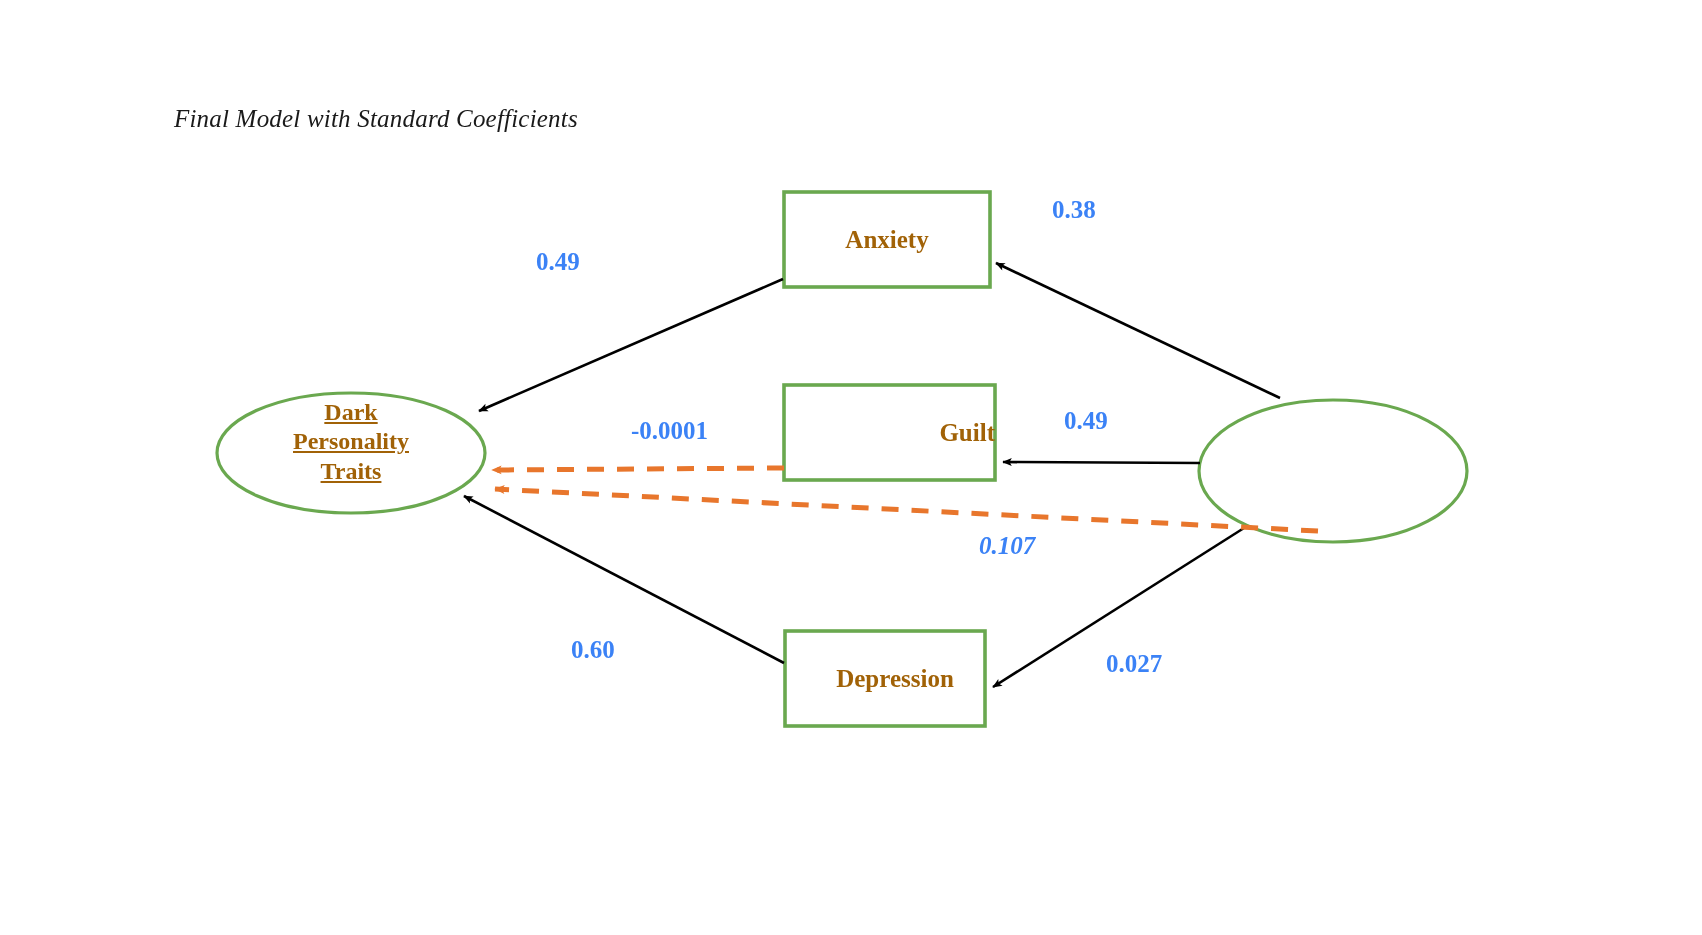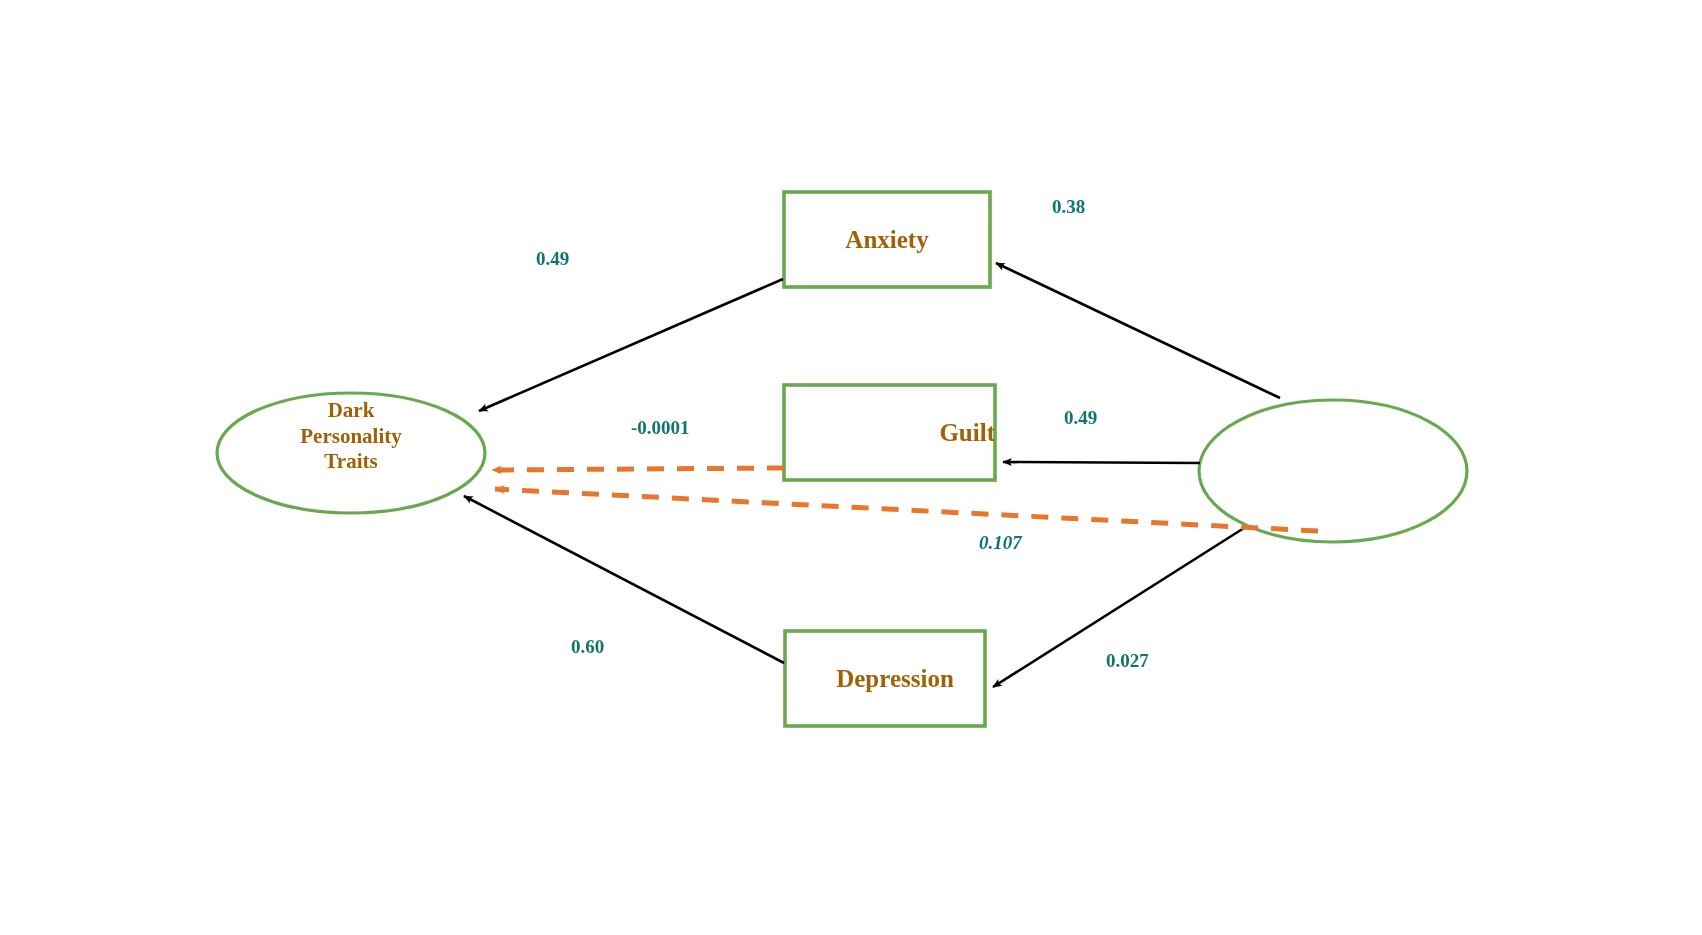--- a/index.html
+++ b/index.html
@@ -39,34 +39,35 @@
   .node-label {
     position: absolute;
     font-weight: bold;
     color: #a16207;
     text-align: center;
     line-height: 1.22;
     white-space: pre-line;
     pointer-events: none;
   }
   .node-label.box-label { font-size: 25px; }
-  .node-label.ellipse-label { font-size: 21px; }
+  .node-label.ellipse-label { font-size: 24px; text-decoration: underline; }
   .coef-label {
     position: absolute;
     font-weight: bold;
-    font-size: 19px;
-    color: #0f766e;
+    font-size: 25px;
+    color: #3b82f6;
     white-space: nowrap;
   }
 </style>
 </head>
 <body>
 
 <div id="canvas">
 
+  <div class="fig-title">Final Model with Standard Coefficients</div>
 
   <svg id="diagram-svg" viewBox="0 0 1702 935" xmlns="http://www.w3.org/2000/svg">
     <defs>
       <marker id="arrow-black" markerWidth="11" markerHeight="11" refX="9.2" refY="4.4" orient="auto" markerUnits="userSpaceOnUse">
         <path d="M0.4,0.4 L10,4.4 L0.4,8.4 L2.6,4.4 Z" fill="#000000"></path>
       </marker>
       <marker id="arrow-orange" markerWidth="12" markerHeight="12" refX="10" refY="4.8" orient="auto" markerUnits="userSpaceOnUse">
         <path d="M0.4,0.4 L10.8,4.8 L0.4,9.2 L2.8,4.8 Z" fill="#e8762c"></path>
       </marker>
     </defs>

